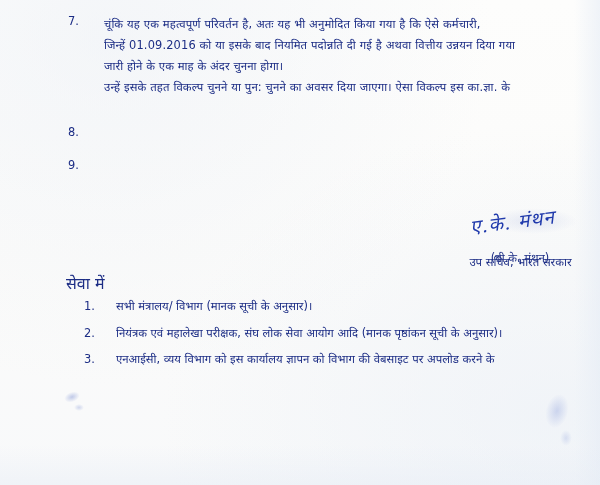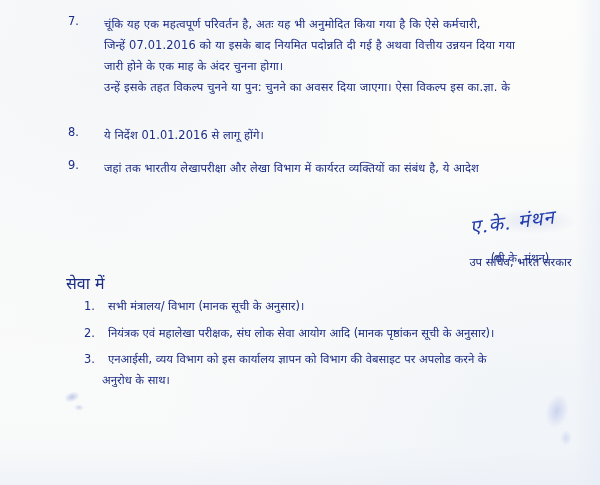--- a/index.html
+++ b/index.html
@@ -124,20 +124,21 @@
     margin-bottom: 6px;
     padding-left: 24px;
   }
   .list-item .marker {
     position: absolute;
     left: 0;
     top: 0;
   }
   .list-item .lbody {
     display: block;
+    margin-left: 8px;
   }
   .list-item .cont {
     display: block;
     margin-left: -6px;
   }
 
   
   .smudge {
     position: absolute;
     border-radius: 50%;
@@ -180,31 +181,29 @@
 </style>
 </head>
 <body>
 
 <div class="page">
   <div class="content">
 
     <div class="num" id="p7-num">7.</div>
     <div class="para" id="p7">
       <span class="ln j">चूंकि यह एक महत्वपूर्ण परिवर्तन है, अतः यह भी अनुमोदित किया गया है कि ऐसे कर्मचारी,</span>
-      <span class="ln j">जिन्हें 07.01.2016 को या इसके बाद नियमित पदोन्नति दी गई है अथवा वित्तीय उन्नयन दिया गया</span>
+      <span class="ln j">जिन्हें 01.09.2016 को या इसके बाद नियमित पदोन्नति दी गई है अथवा वित्तीय उन्नयन दिया गया</span>
       <span class="ln">जारी होने के एक माह के अंदर चुनना होगा।</span>
       <span class="ln j">उन्हें इसके तहत विकल्प चुनने या पुन: चुनने का अवसर दिया जाएगा। ऐसा विकल्प इस का.ज्ञा. के</span>
     </div>
 
     <div class="num" id="p8-num">8.</div>
-    <div class="para" id="p8">ये निर्देश 01.01.2016 से लागू होंगे।</div>
 
     <div class="num" id="p9-num">9.</div>
     <div class="para" id="p9">
-      <span class="ln">जहां तक भारतीय लेखापरीक्षा और लेखा विभाग में कार्यरत व्यक्तियों का संबंध है, ये आदेश</span>
     </div>
 
     <div class="smudge" id="smudge-e"></div>
     <div class="signature">ए.के. मंथन</div>
     <div class="sig-name">(बी.के. मंथन)</div>
     <div class="sig-desig">उप सचिव, भारत सरकार</div>
 
     <div class="seva">सेवा में</div>
 
     <div class="list">
@@ -212,21 +211,20 @@
         <span class="marker">1.</span>
         <span class="lbody">सभी मंत्रालय/ विभाग (मानक सूची के अनुसार)।</span>
       </div>
       <div class="list-item">
         <span class="marker">2.</span>
         <span class="lbody">नियंत्रक एवं महालेखा परीक्षक, संघ लोक सेवा आयोग आदि (मानक पृष्ठांकन सूची के अनुसार)।</span>
       </div>
       <div class="list-item">
         <span class="marker">3.</span>
         <span class="lbody">एनआईसी, व्यय विभाग को इस कार्यालय ज्ञापन को विभाग की वेबसाइट पर अपलोड करने के</span>
-        <span class="cont">अनुरोध के साथ।</span>
       </div>
     </div>
 
     <div class="smudge" id="smudge-a"></div>
     <div class="smudge" id="smudge-b"></div>
     <div class="smudge" id="smudge-c"></div>
     <div class="smudge" id="smudge-d"></div>
     <div class="edge-shade"></div>
     <div class="bottom-shade"></div>
   </div>

